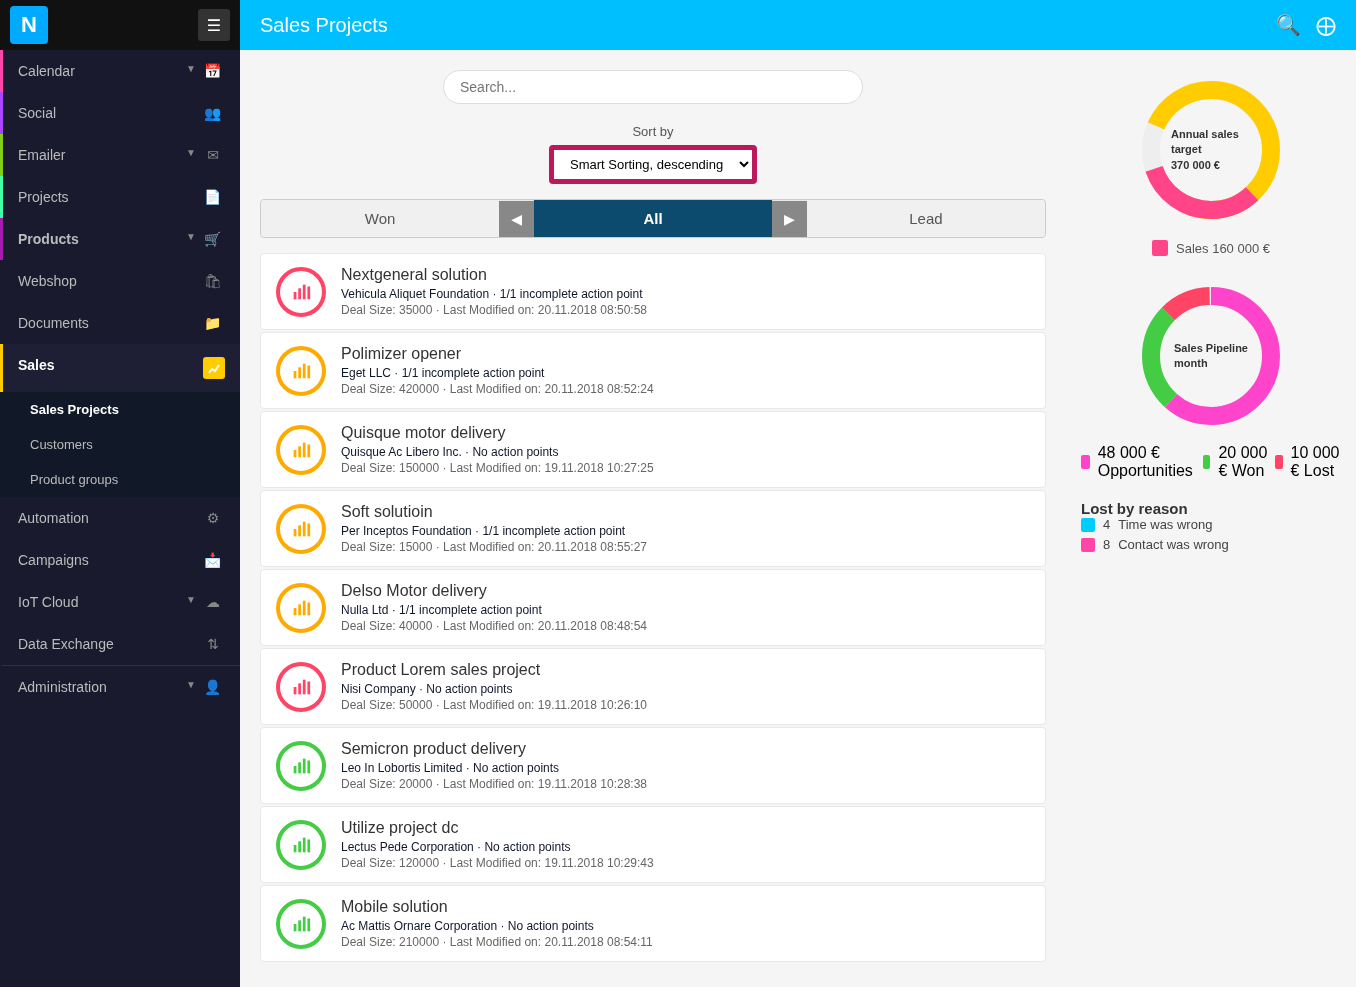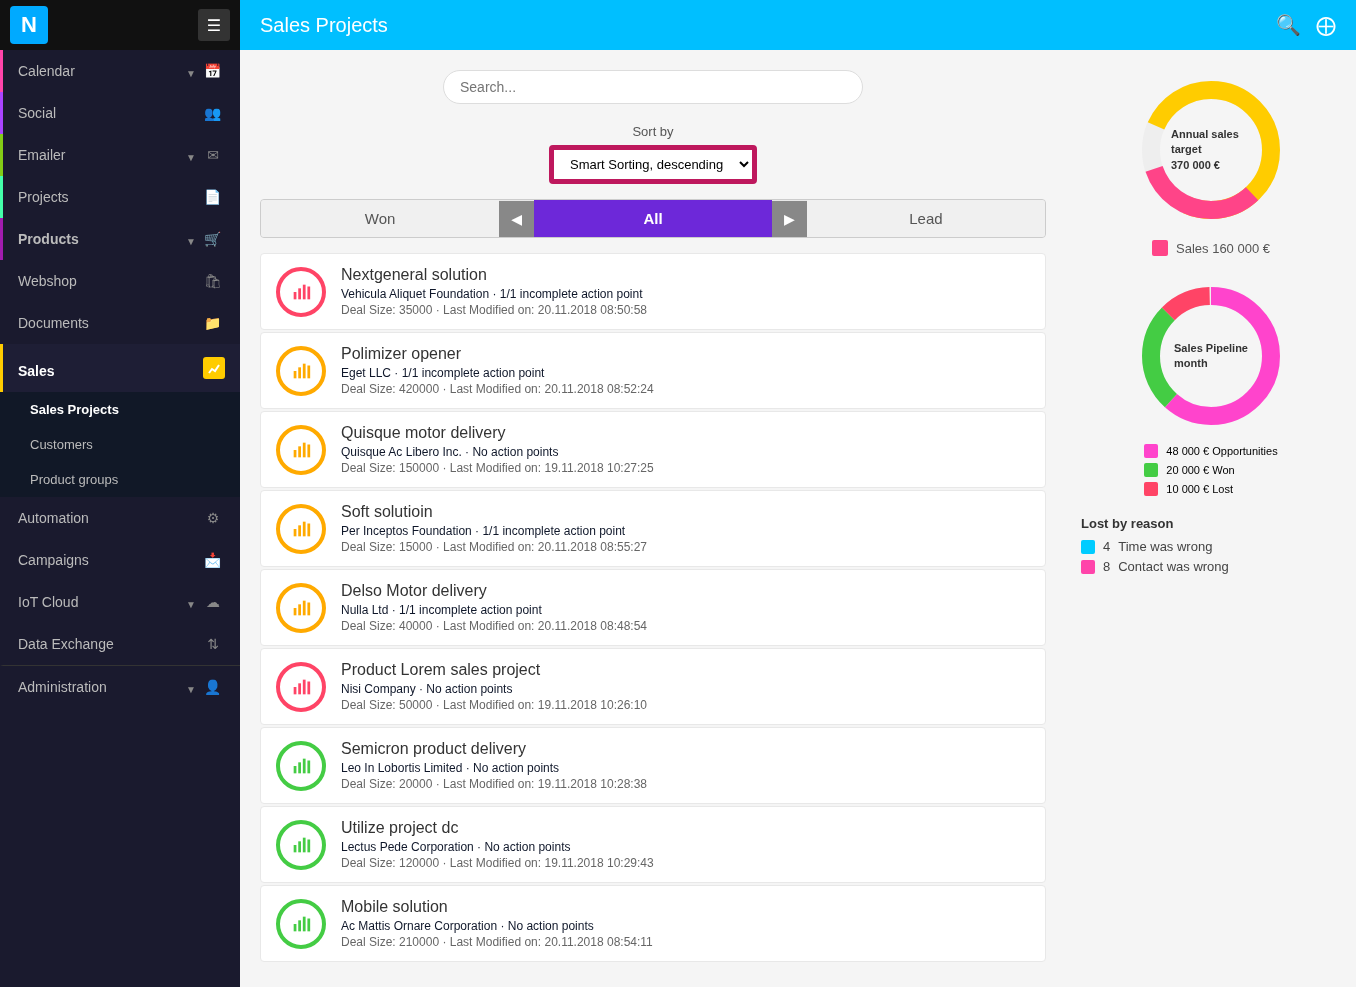--- a/index.html
+++ b/index.html
@@ -37,21 +37,21 @@
       border: none;
       color: #fff;
       width: 32px; height: 32px;
       cursor: pointer;
       border-radius: 3px;
       font-size: 16px;
     }
     .sidebar-nav { flex: 1; overflow-y: auto; }
     .nav-item {
       display: flex;
-      align-items: flex-end;
+      align-items: flex-start;
       padding: 13px 15px;
       cursor: pointer;
       color: #bbb;
       font-size: 14px;
       border-left: 3px solid transparent;
       position: relative;
     }
     .nav-item.active { background: #1e1e35; border-left: 3px solid #ffcc00; }
     .nav-item.active .nav-label { color: #fff; }
     .nav-label { flex: 1; }
@@ -175,21 +175,21 @@
     .filter-tab {
       flex: 1;
       text-align: center;
       padding: 10px;
       font-size: 15px;
       cursor: pointer;
       background: #f0f0f0;
       color: #555;
     }
     .filter-tab.active {
-      background: #6d28d9;
+      background: #0c4a6e;
       color: #fff;
       font-weight: bold;
     }
     .filter-tab-arrow {
       padding: 10px 12px;
       background: #888;
       color: #fff;
       cursor: pointer;
       font-size: 14px;
     }
@@ -265,40 +265,40 @@
       margin-top: 10px;
     }
     .legend-dot {
       width: 16px; height: 16px;
       border-radius: 2px;
       flex-shrink: 0;
     }
 
     .pipeline-legend {
       display: flex;
-      flex-direction: column;
+      flex-direction: row;
       gap: 5px;
       margin-top: 8px;
-      font-size: 11px;
+      font-size: 16px;
     }
     .pipeline-legend-item {
       display: flex;
       align-items: center;
       gap: 8px;
     }
     .pipeline-dot {
       width: 14px; height: 14px;
       border-radius: 2px;
     }
 
     .lost-by-reason {
-      font-size: 13px;
+      font-size: 15px;
       font-weight: bold;
       color: #333;
-      margin-bottom: 8px;
+      margin-bottom: 0;
     }
     .lost-item {
       display: flex;
       align-items: center;
       gap: 8px;
       font-size: 13px;
       color: #444;
       margin-bottom: 5px;
     }
     .lost-dot {

